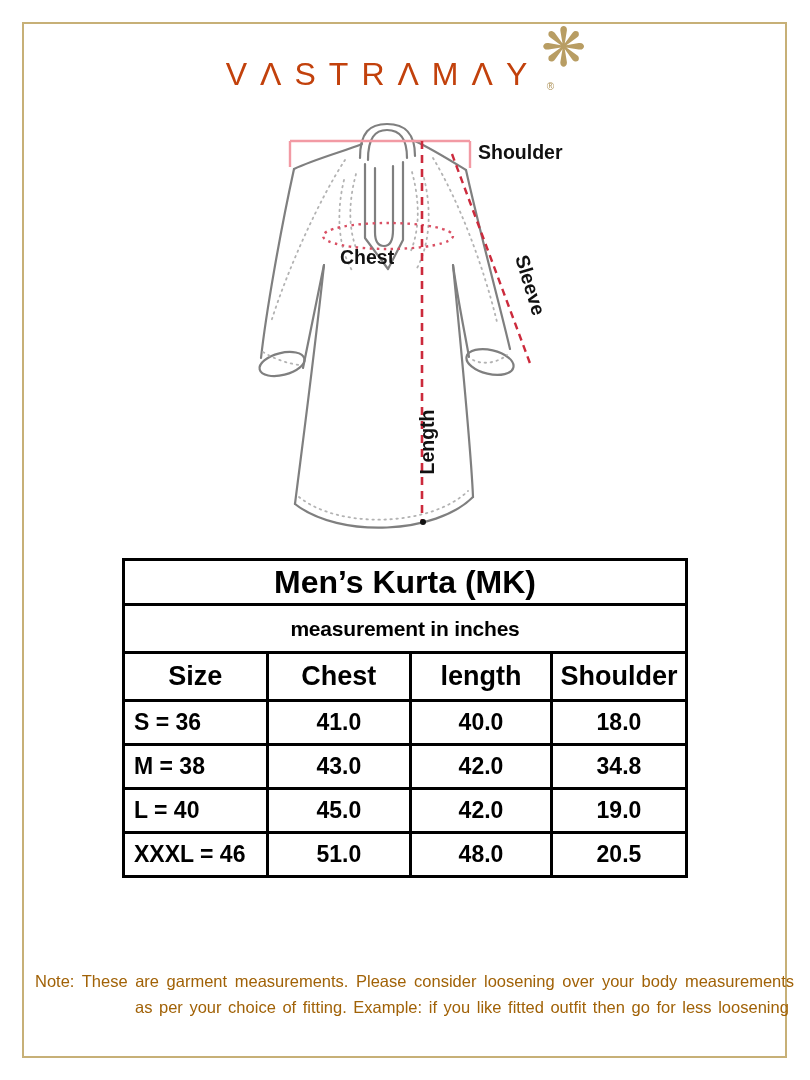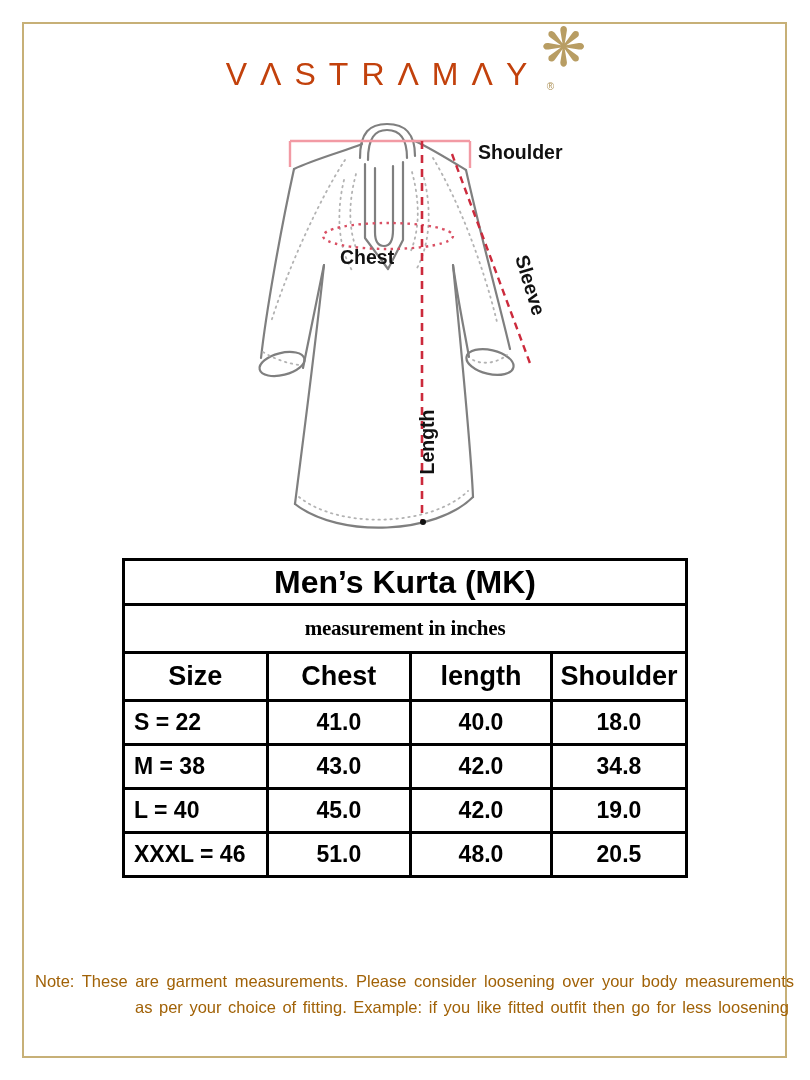--- a/index.html
+++ b/index.html
@@ -28,21 +28,21 @@
   
   table.size-chart {
     position:absolute; left:122px; top:558px; width:566px;
     border-collapse:collapse; table-layout:fixed;
   }
   table.size-chart td, table.size-chart th {
     border:3px solid #000; padding:0; font-weight:bold; color:#000;
     text-align:center; vertical-align:middle; overflow:hidden;
   }
   .title-row td    { font-size:32px; height:42px; }
-  .subtitle-row td { font-size:21px; height:45px; letter-spacing:-0.2px;font-family:Liberation Serif, serif; }
+  .subtitle-row td { font-size:21px; height:45px; letter-spacing:-0.2px; }
   .header-row th   { font-size:27px; height:45px; }
   .data-row td     { font-size:23px; height:41px; }
   .data-row td.size-cell { text-align:left; padding-left:9px; }
   
   .note { position:absolute; left:35px; right:35px; top:972px; color:#a16207; font-size:16.5px; }
   .note .l1 { text-align:center; word-spacing:3px;  white-space:nowrap; }
   .note .l2 { text-align:center; word-spacing:2px; padding-left:100px; white-space:nowrap; margin-top:7px; }
 </style>
 </head>
 <body>
@@ -118,21 +118,21 @@
       <tr class="subtitle-row">
         <td colspan="4">measurement in inches</td>
       </tr>
       <tr class="header-row">
         <th>Size</th>
         <th>Chest</th>
         <th>length</th>
         <th>Shoulder</th>
       </tr>
       <tr class="data-row">
-        <td class="size-cell">S = 22</td>
+        <td class="size-cell">S = 36</td>
         <td>41.0</td>
         <td>40.0</td>
         <td>18.0</td>
       </tr>
       <tr class="data-row">
         <td class="size-cell">M = 38</td>
         <td>43.0</td>
         <td>42.0</td>
         <td>34.8</td>
       </tr>

